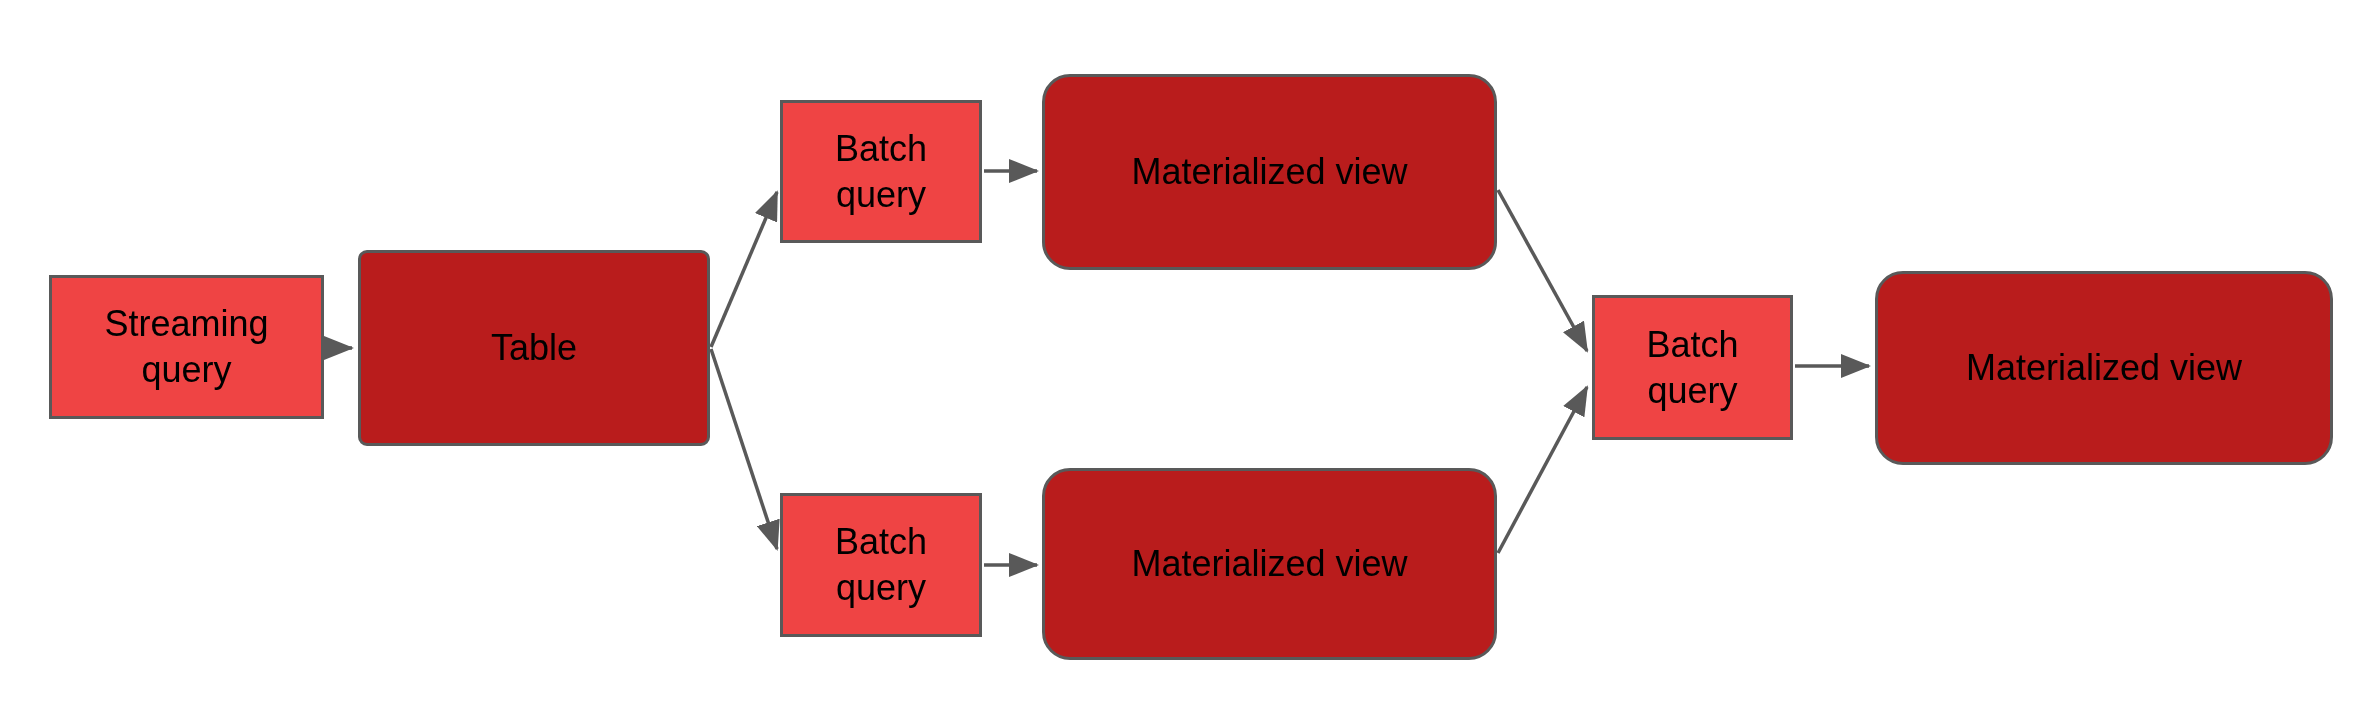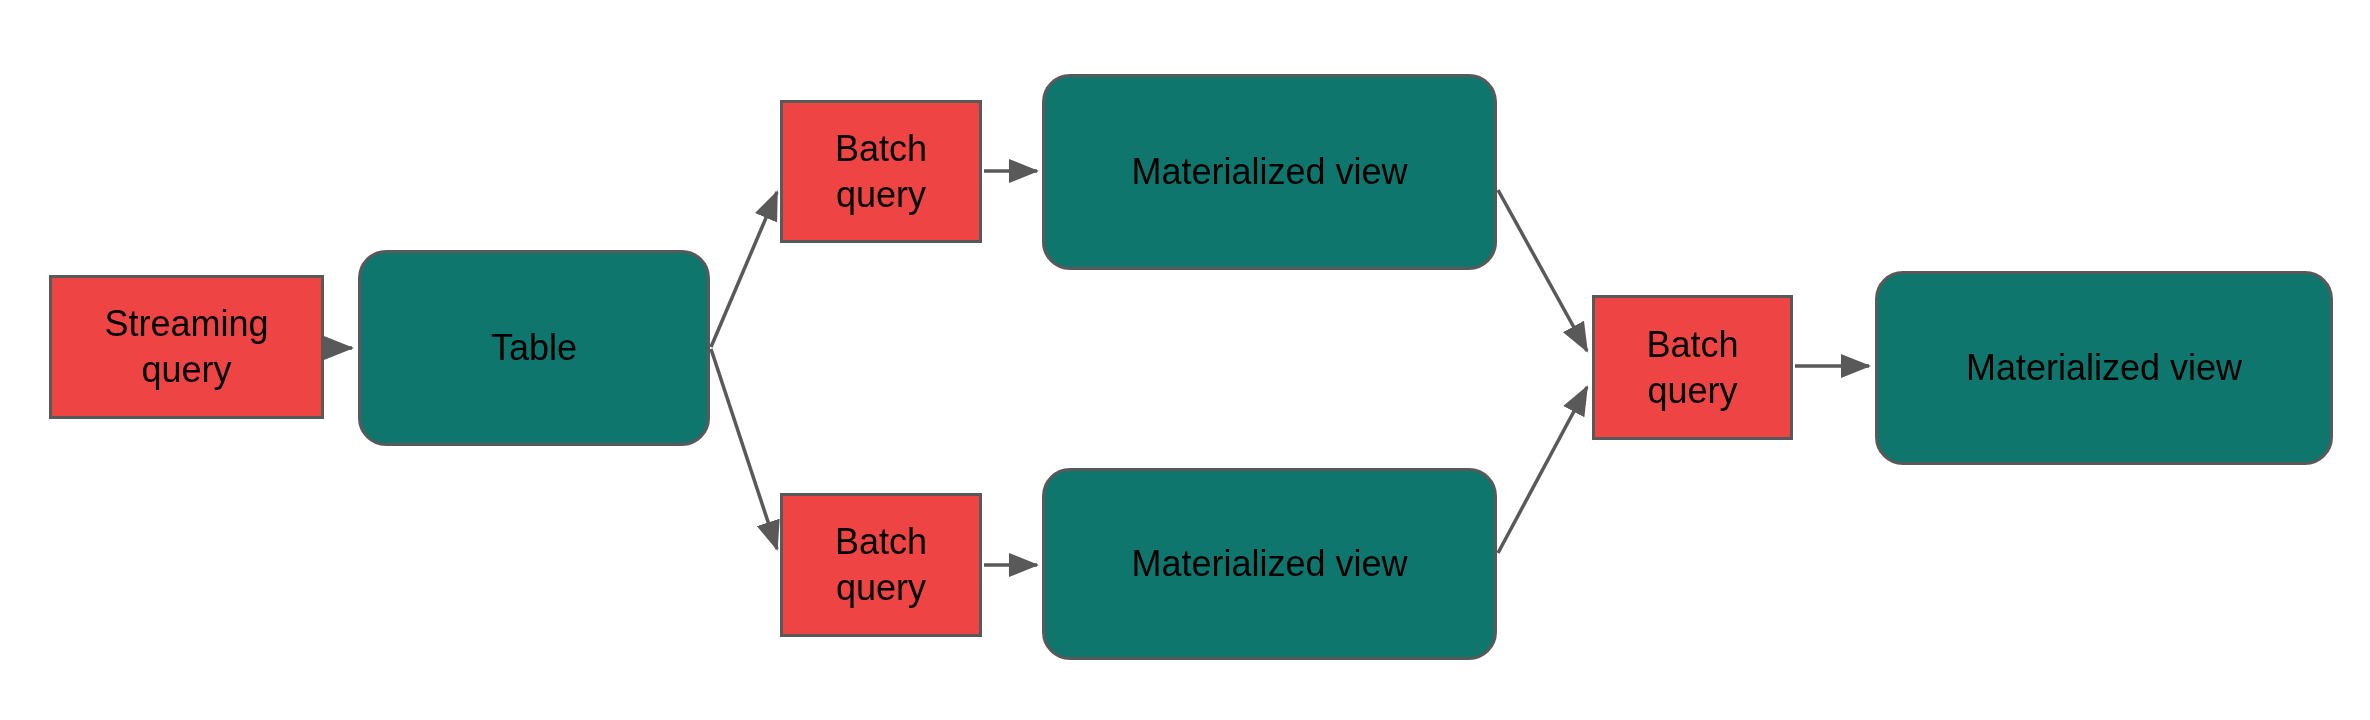--- a/index.html
+++ b/index.html
@@ -25,29 +25,29 @@
     border: 3px solid #595959;
     color: #000000;
     font-size: 36px;
     line-height: 46px;
   }
   .node-query {
     background: #ef4444;
     border-radius: 0;
   }
   .node-table {
-    background: #0f766e;
+    background: #b91c1c;
     border-radius: 28px;
   }
   .node .label {
     padding: 0 18px;
   }
   
   #n-streaming      { left: 32px;   top: 275px; width: 275px; height: 144px; margin-left: 17px; }
-  #n-table          { left: 358px;  top: 250px; width: 352px; height: 196px; }
+  #n-table          { left: 358px;  top: 250px; width: 352px; height: 196px; border-radius: 9px; }
   #n-batch-top      { left: 780px;  top: 100px; width: 202px; height: 143px; }
   #n-mv-top         { left: 1042px; top: 74px;  width: 455px; height: 196px; }
   #n-batch-bottom   { left: 780px;  top: 493px; width: 202px; height: 144px; }
   #n-mv-bottom      { left: 1042px; top: 468px; width: 455px; height: 192px; }
   #n-batch-right    { left: 1592px; top: 295px; width: 201px; height: 145px; }
   #n-mv-final       { left: 1875px; top: 271px; width: 458px; height: 194px; }
 
   #edges-svg {
     position: absolute;
     left: 0;

